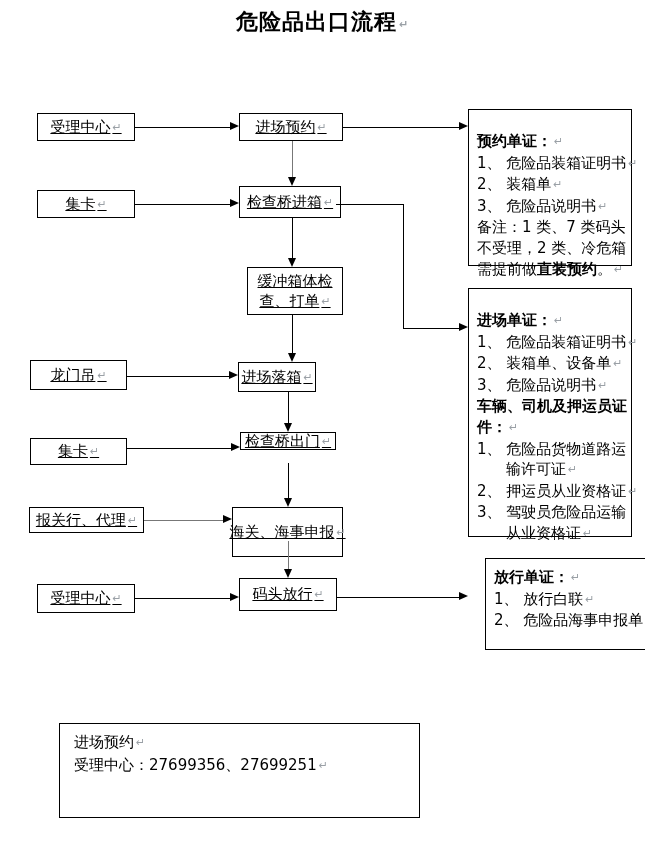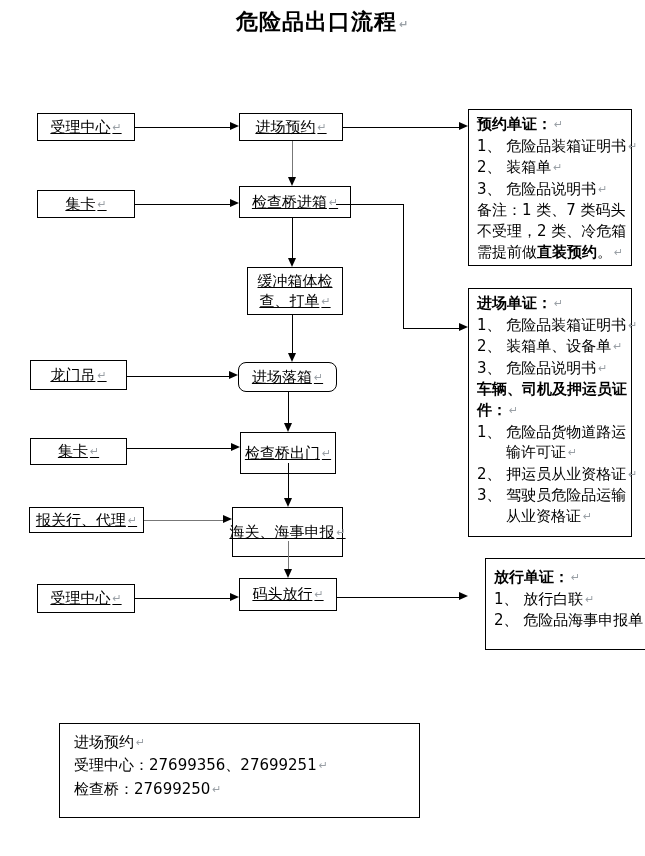--- a/index.html
+++ b/index.html
@@ -4,21 +4,21 @@
 <style>
   html,body{margin:0;padding:0;background:#ffffff;}
   .page{position:relative;width:645px;height:856px;background:#ffffff;
         font-family:"DejaVu Sans",sans-serif;color:#000;overflow:hidden;}
   .title{position:absolute;left:0;top:7px;width:100%;text-align:center;
          font-size:22px;font-weight:bold;letter-spacing:1px;}
   .fbox{position:absolute;box-sizing:border-box;border:1.4px solid #000;
         display:flex;flex-direction:column;align-items:center;justify-content:center;
         font-size:15px;line-height:20px;text-align:center;background:#fff;white-space:nowrap;text-decoration:underline;}
   .panel{position:absolute;box-sizing:border-box;border:1.5px solid #000;
-         padding:4px 0 0 8px;font-size:15px;line-height:20.6px;background:#fff;}
+         padding:21px 0 0 8px;font-size:15px;line-height:20.6px;background:#fff;}
   .panel3{padding-top:8px;margin-left:17px;}
   .pline{white-space:nowrap;}
   .pline .b{font-weight:bold;}
   .pline.indent{margin-left:29px;}
   .footerbox{position:absolute;box-sizing:border-box;border:1.2px solid #000;
              padding:7px 0 0 14px;font-size:15px;line-height:23.4px;background:#fff;}
   .pmark{color:#9aa0a6;font-size:11px;margin-left:2px;vertical-align:1px;}
   .hline{position:absolute;height:0;border-top:1.4px solid #000;}
   .vline{position:absolute;width:0;border-left:1.4px solid #000;}
   .gray{border-color:#777;}
@@ -49,31 +49,31 @@
   <div class="fbox" style="left:29px;top:507px;width:115px;height:26px;">
       <span>报关行、代理<span class="pmark">↵</span></span>
     </div>
   <div class="fbox" style="left:37px;top:584px;width:98px;height:29px;">
       <span>受理中心<span class="pmark">↵</span></span>
     </div>
 
   <div class="fbox" style="left:239px;top:113px;width:104px;height:28px;">
       <span>进场预约<span class="pmark">↵</span></span>
     </div>
-  <div class="fbox" style="left:239px;top:186px;width:112px;height:32px;">
+  <div class="fbox" style="left:239px;top:186px;width:102px;height:32px;">
       <span>检查桥进箱<span class="pmark">↵</span></span>
     </div>
   <div class="fbox" style="left:247px;top:267px;width:96px;height:48px;">
     <span>缓冲箱体检</span>
     <span>查、打单<span class="pmark">↵</span></span>
   </div>
-  <div class="fbox" style="left:238px;top:362px;width:99px;height:30px;border-radius:8px;">
+  <div class="fbox" style="left:238px;top:362px;width:78px;height:30px;">
       <span>进场落箱<span class="pmark">↵</span></span>
     </div>
-  <div class="fbox" style="left:240px;top:432px;width:96px;height:42px;">
+  <div class="fbox" style="left:240px;top:432px;width:96px;height:18px;">
       <span>检查桥出门<span class="pmark">↵</span></span>
     </div>
   <div class="fbox" style="left:232px;top:507px;width:111px;height:50px;">
       <span>海关、海事申报<span class="pmark">↵</span></span>
     </div>
   <div class="fbox" style="left:239px;top:578px;width:98px;height:33px;">
       <span>码头放行<span class="pmark">↵</span></span>
     </div>
 
   <div class="panel" style="left:468px;top:109px;width:164px;height:157px;">
@@ -100,21 +100,20 @@
     </div>
   <div class="panel panel3" style="left:468px;top:558px;width:164px;height:92px;">
       <div class="pline"><span class="b">放行单证：</span><span class="pmark">↵</span></div>
       <div class="pline"><span>1、 放行白联</span><span class="pmark">↵</span></div>
       <div class="pline"><span>2、 危险品海事申报单</span><span class="pmark">↵</span></div>
     </div>
 
   <div class="footerbox" style="left:59px;top:723px;width:361px;height:95px;">
       <div class="pline"><span>进场预约</span><span class="pmark">↵</span></div>
       <div class="pline"><span>受理中心：27699356、27699251</span><span class="pmark">↵</span></div>
-      <div class="pline"><span>检查桥：27699250</span><span class="pmark">↵</span></div>
     </div>
 
   <div class="hline" style="left:135px;top:127px;width:95px;"></div>
   <div class="ah-r" style="left:230px;top:122px;"></div>
 
   <div class="hline" style="left:135px;top:204px;width:95px;"></div>
   <div class="ah-r" style="left:230px;top:199px;"></div>
 
   <div class="hline" style="left:127px;top:376px;width:102px;"></div>
   <div class="ah-r" style="left:229px;top:371px;"></div>

